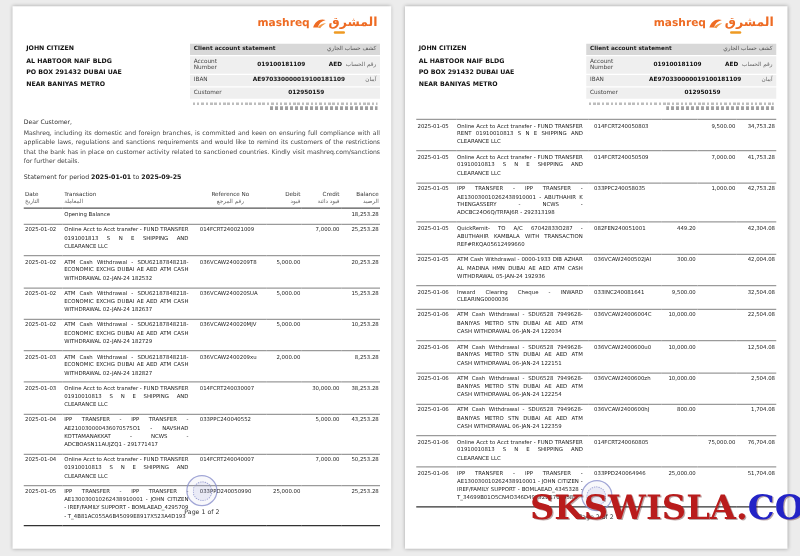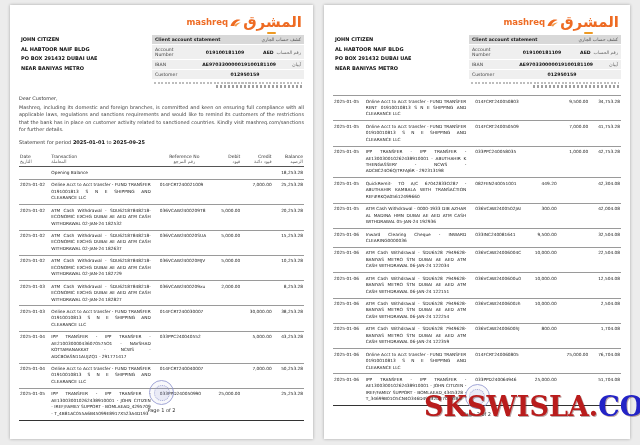--- a/index.html
+++ b/index.html
@@ -7,21 +7,21 @@
   .page{position:absolute;top:5px;height:434px;background:#fff;box-shadow:0 0 3px rgba(0,0,0,.3);}
   #page1{left:10px;width:303px;}
   #page2{left:324px;width:306px;}
   .inner{position:relative;padding:6px 9px;height:422px;box-sizing:border-box;}
 
   
   .hdr{position:relative;height:80px;}
   .logo{position:absolute;top:2px;right:2px;text-align:right;color:#ee6b23;}
   .logo-row{display:flex;align-items:center;justify-content:flex-end;gap:2px;}
   .logo-latin{font-size:8.5px;font-weight:bold;color:#ee6b23;}
-  .logo-arabic{font-size:15px;font-weight:bold;color:#ee6b23;}
+  .logo-arabic{font-size:10px;font-weight:bold;color:#ee6b23;}
   .logo-sub{height:2px;width:9px;margin:1px 26px 0 auto;background:#ee9a23;border-radius:1px;}
   .addr{position:absolute;top:24px;left:2px;font-size:5px;font-weight:bold;color:#111;line-height:1.9;}
   .acct{position:absolute;top:24px;right:0;width:152px;font-size:4.6px;color:#333;}
   .acct-title{background:#d8d8d8;display:flex;justify-content:space-between;padding:2px 3px;font-weight:bold;color:#222;}
   .acct-title .ar{font-weight:normal;color:#555;}
   .acct-row{background:#efefef;display:flex;align-items:center;padding:2px 3px;margin-top:1px;}
   .acct-row .lbl{width:34px;color:#444;}
   .acct-row .val{font-weight:bold;color:#111;flex:1;text-align:center;}
   .acct-row .cur{font-weight:bold;color:#111;margin-left:2px;}
   .acct-row .ar{color:#666;margin-left:auto;padding-left:3px;}

